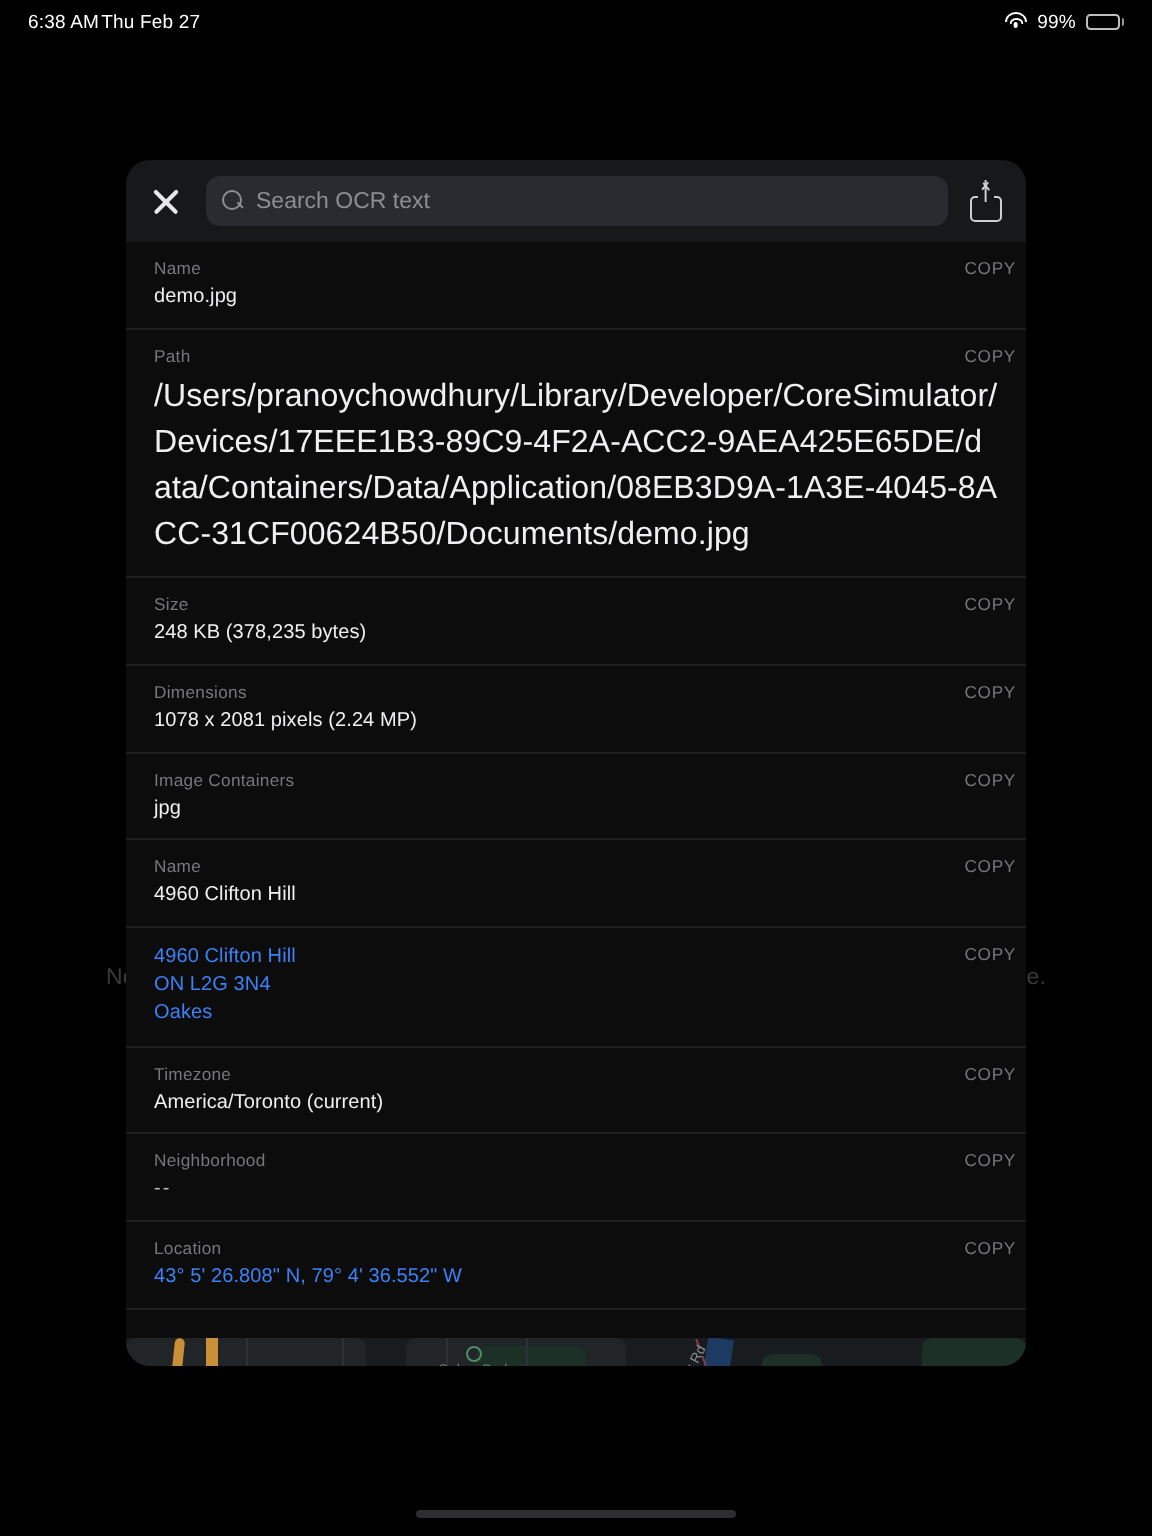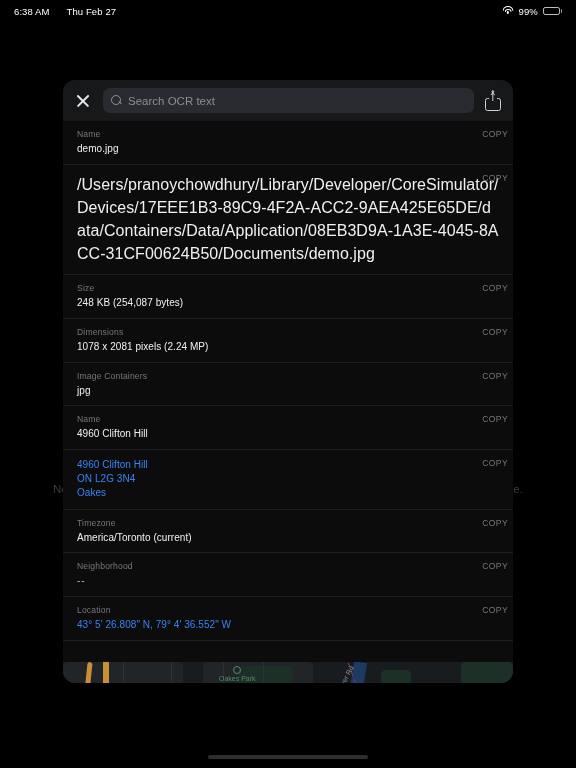--- a/index.html
+++ b/index.html
@@ -5,21 +5,21 @@
   * { margin:0; padding:0; box-sizing:border-box; }
   html,body { width:576px; height:768px; background:#000; overflow:hidden; }
   body { font-family:"Liberation Sans", sans-serif; -webkit-font-smoothing:antialiased; }
 
   
   .statusbar{
     position:absolute; top:0; left:0; width:576px; height:22px;
     display:flex; align-items:center; justify-content:space-between;
     padding:0 14px; color:#fff; font-size:9.5px; letter-spacing:.1px;
   }
-  .sb-left{ display:flex; align-items:center; gap:17px; }
+  .sb-left{ display:flex; align-items:center; gap:1px; }
   .sb-right{ display:flex; gap:5px; }
   .wifi-icon{ display:inline-block; width:11px; height:9px; position:relative; }
   .wifi-icon i{ position:absolute; border:1.1px solid #fff; border-bottom:none;
     border-radius:50% 50% 0 0 / 100% 100% 0 0; left:50%; transform:translateX(-50%); }
   .wifi-icon i:nth-child(1){ width:11px; height:5px; top:0.5px; }
   .wifi-icon i:nth-child(2){ width:6.5px; height:3px; top:3px; }
   .wifi-icon i:nth-child(3){ width:2.4px; height:2.4px; top:5.8px; background:#fff; border-radius:50%; border:none;}
   .batt{ display:inline-flex; align-items:center; }
   .batt-body{ width:17px; height:8.5px; border:1px solid rgba(255,255,255,.75); border-radius:2.2px; padding:1px; }
   .batt-fill{ height:100%; background:#fff; border-radius:1px; }
@@ -164,27 +164,28 @@
     </div>
   </div>
 
   <div class="panel-body" id="rows">
       <div class="row">
         <div class="row-label">Name</div>
         <div class="row-copy">COPY</div>
         <div class="row-value">demo.jpg</div>
       </div>
       <div class="row">
+        <div class="row-label">Path</div>
         <div class="row-copy">COPY</div>
         <div class="row-value path">/Users/pranoychowdhury/Library/Developer/CoreSimulator/Devices/17EEE1B3-89C9-4F2A-ACC2-9AEA425E65DE/data/Containers/Data/Application/08EB3D9A-1A3E-4045-8ACC-31CF00624B50/Documents/demo.jpg</div>
       </div>
       <div class="row">
         <div class="row-label">Size</div>
         <div class="row-copy">COPY</div>
-        <div class="row-value">248 KB (254,087 bytes)</div>
+        <div class="row-value">248 KB (378,235 bytes)</div>
       </div>
       <div class="row">
         <div class="row-label">Dimensions</div>
         <div class="row-copy">COPY</div>
         <div class="row-value">1078 x 2081 pixels (2.24 MP)</div>
       </div>
       <div class="row">
         <div class="row-label">Image Containers</div>
         <div class="row-copy">COPY</div>
         <div class="row-value">jpg</div>

